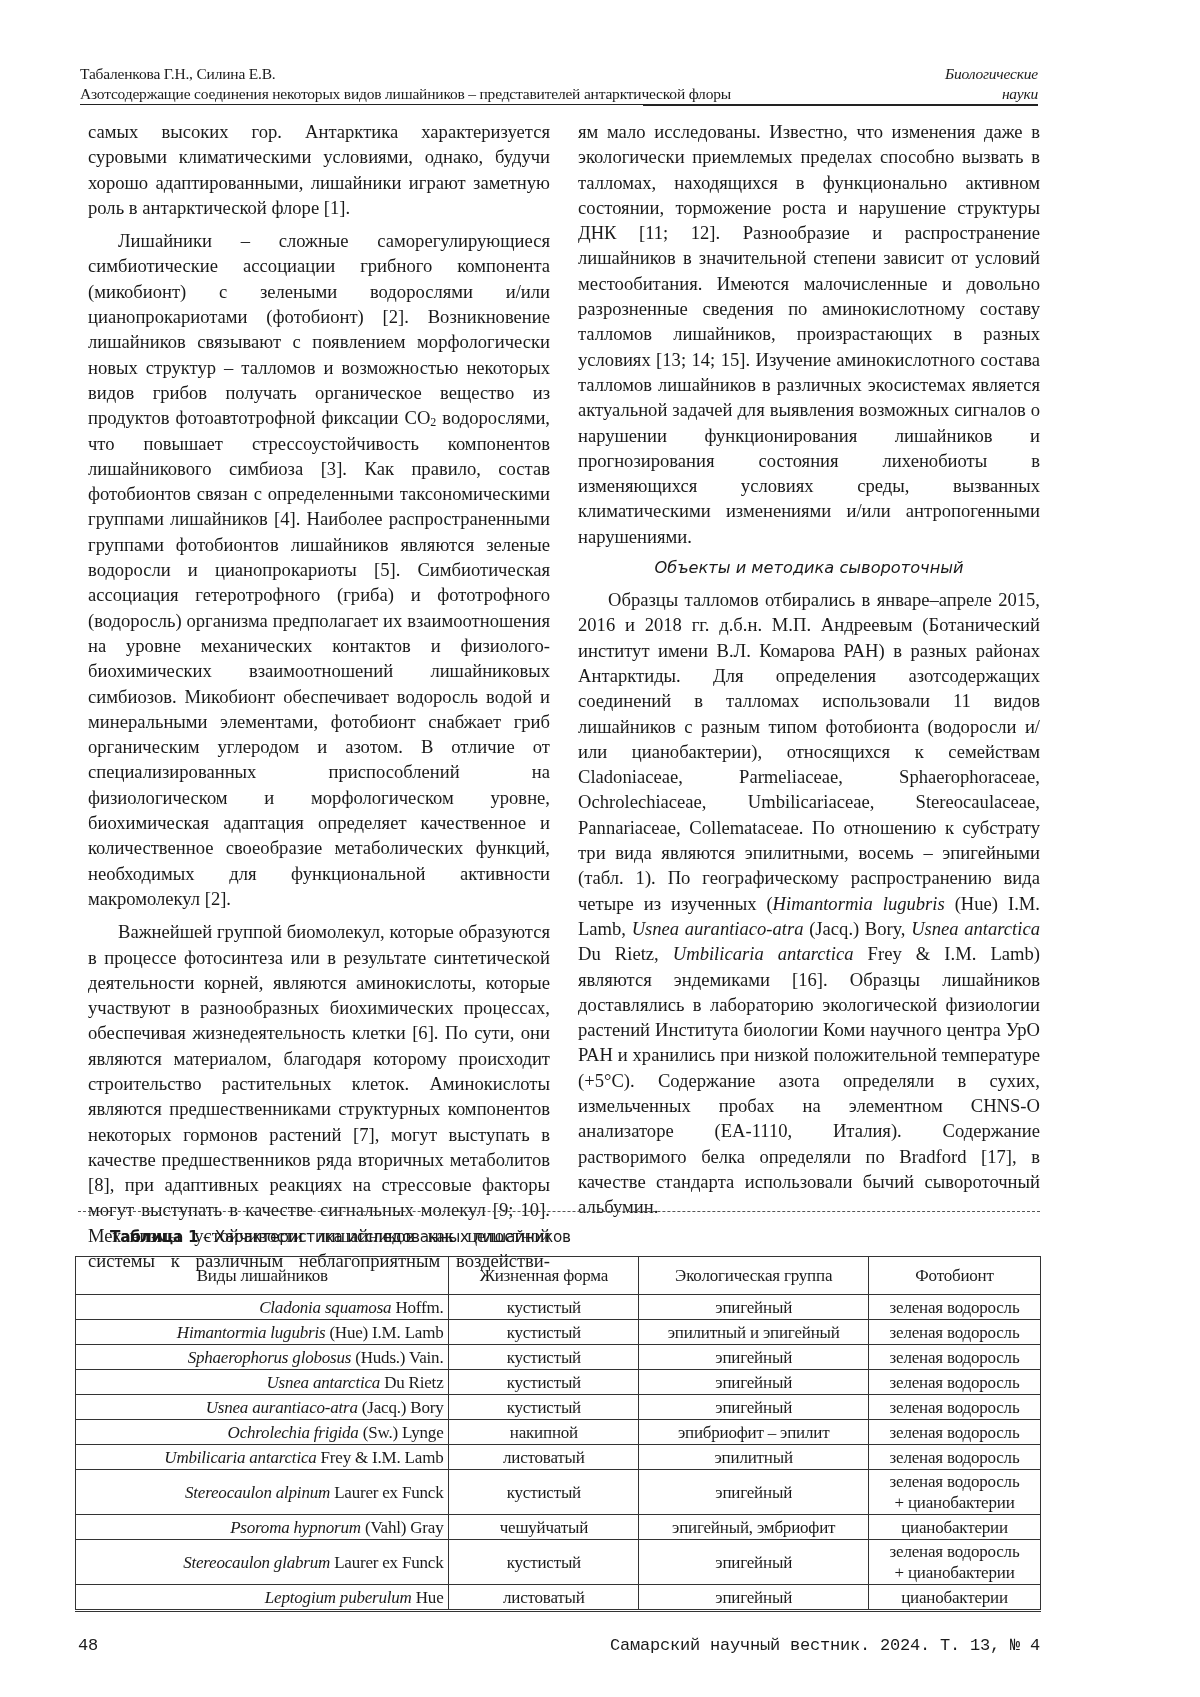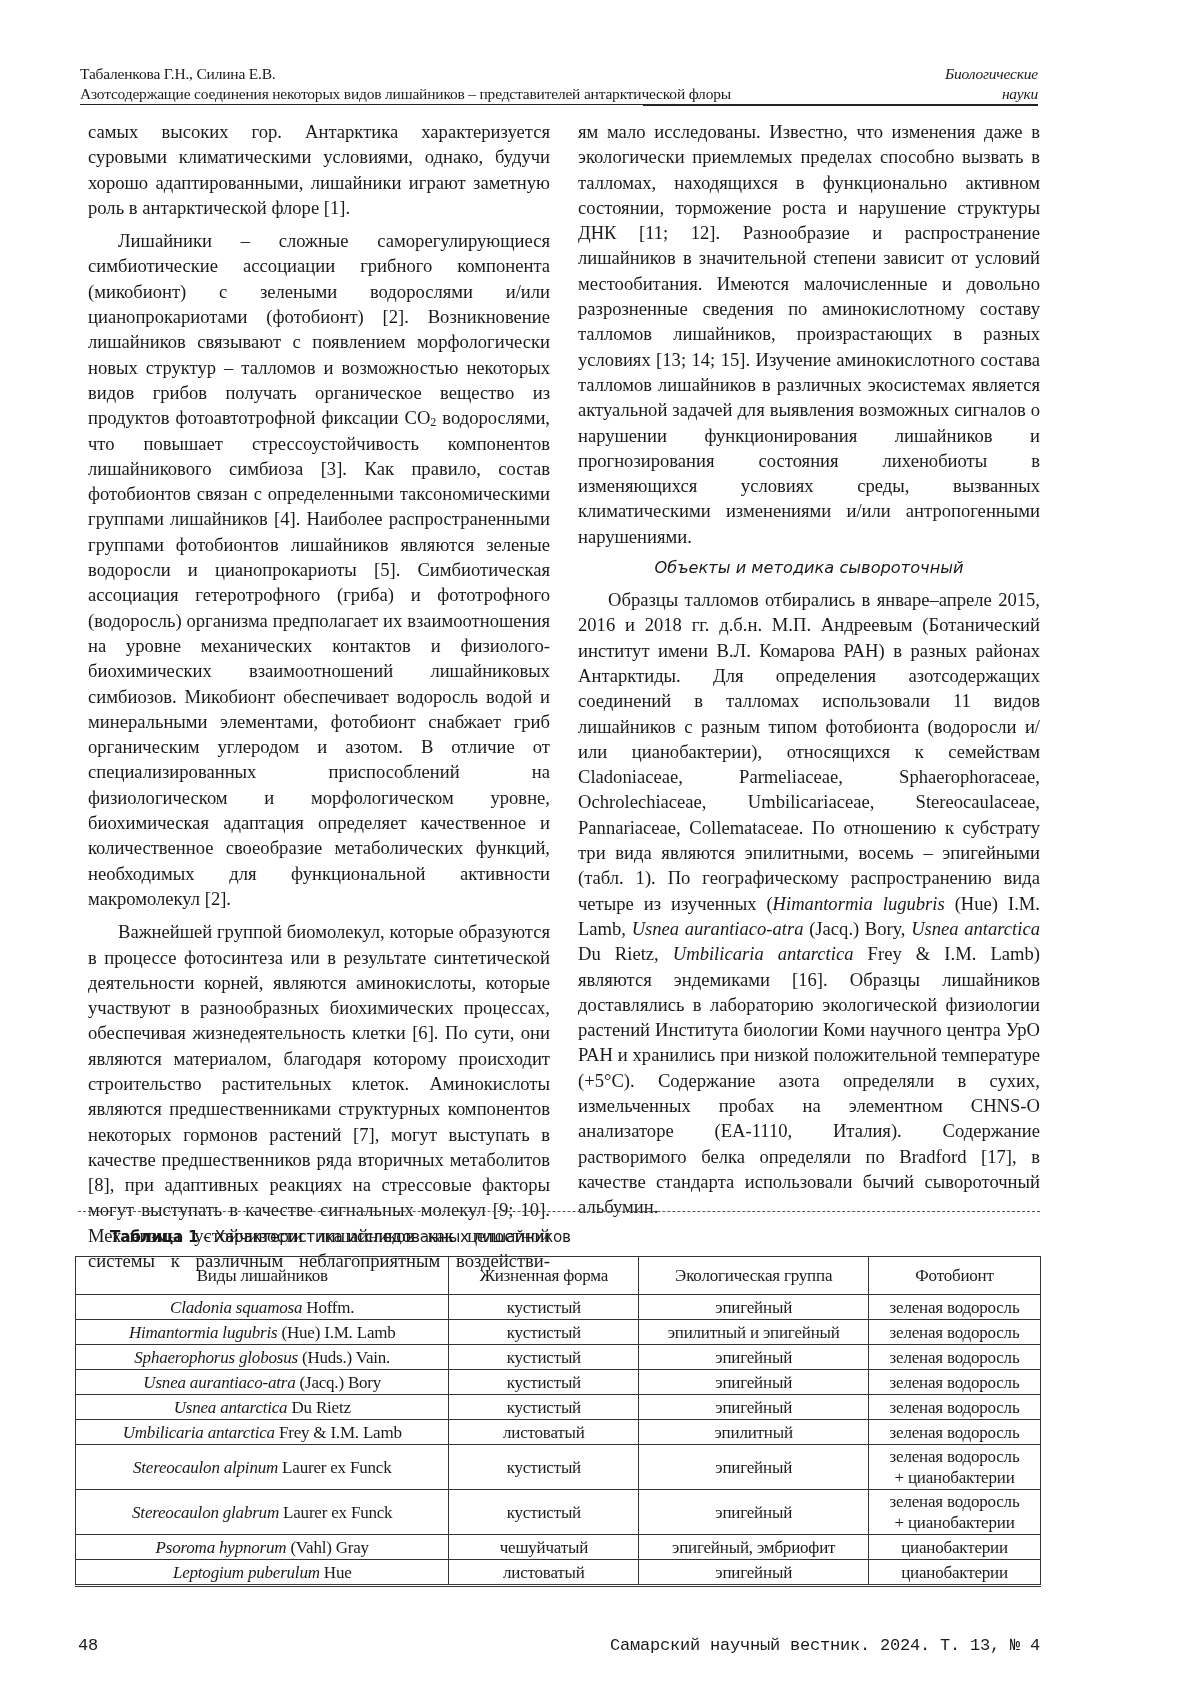--- a/index.html
+++ b/index.html
@@ -26,21 +26,21 @@
 
   .sep { position: absolute; left: 78px; top: 1211px; width: 962px; border-top: 1px dashed #555; }
   .table-caption { position: absolute; left: 110px; top: 1228px; font-family: "DejaVu Sans", sans-serif;
                    font-size: 15.3px; letter-spacing: -0.3px; }
   .table-caption b { font-weight: bold; }
   table.data { position: absolute; left: 75px; top: 1256px; width: 966px; border-collapse: collapse;
                font-family: "Liberation Serif", serif; font-size: 17px; line-height: 21px; letter-spacing: -0.2px; }
   table.data th, table.data td { border: 1.5px solid #333; padding: 1px 5px; }
   table.data th { font-weight: normal; height: 35px; text-align: center; }
   table.data td { height: 22px; text-align: center; }
-  table.data td.species { text-align: center; }
+  table.data td.species { text-align: right; }
   table.data td.tall { height: 42px; }
   table.data col.c1 { width: 374px; }
   table.data col.c2 { width: 190px; }
   table.data col.c3 { width: 230px; }
   table.data col.c4 { width: 172px; }
   table.data tr:last-child td { border-bottom: 3px double #333; }
 
   .footer { position: absolute; left: 78px; top: 1636px; width: 962px; display: flex; justify-content: space-between;
             font-family: Liberation Mono, monospace; font-size: 17px; letter-spacing: -0.2px; }
 </style>
@@ -109,31 +109,39 @@
       </tr>
       <tr>
         <td class="species"><i>Sphaerophorus globosus</i><span> (Huds.) Vain.</span></td>
         <td class="">кустистый</td>
         <td class="">эпигейный</td>
         <td class="">
           <div>зеленая водоросль</div>
         </td>
       </tr>
       <tr>
+        <td class="species"><i>Usnea antarctica</i><span> Du Rietz</span></td>
+        <td class="">кустистый</td>
+        <td class="">эпигейный</td>
+        <td class="">
+          <div>зеленая водоросль</div>
+        </td>
+      </tr>
+      <tr>
         <td class="species"><i>Usnea aurantiaco-atra</i><span> (Jacq.) Bory</span></td>
         <td class="">кустистый</td>
         <td class="">эпигейный</td>
         <td class="">
           <div>зеленая водоросль</div>
         </td>
       </tr>
       <tr>
-        <td class="species"><i>Usnea antarctica</i><span> Du Rietz</span></td>
-        <td class="">кустистый</td>
-        <td class="">эпигейный</td>
+        <td class="species"><i>Ochrolechia frigida</i><span> (Sw.) Lynge</span></td>
+        <td class="">накипной</td>
+        <td class="">эпибриофит – эпилит</td>
         <td class="">
           <div>зеленая водоросль</div>
         </td>
       </tr>
       <tr>
         <td class="species"><i>Umbilicaria antarctica</i><span> Frey &amp; I.M. Lamb</span></td>
         <td class="">листоватый</td>
         <td class="">эпилитный</td>
         <td class="">
           <div>зеленая водоросль</div>
@@ -142,34 +150,34 @@
       <tr>
         <td class="species tall"><i>Stereocaulon alpinum</i><span> Laurer ex Funck</span></td>
         <td class=" tall">кустистый</td>
         <td class=" tall">эпигейный</td>
         <td class=" tall">
           <div>зеленая водоросль</div>
           <div>+ цианобактерии</div>
         </td>
       </tr>
       <tr>
+        <td class="species"><i>Psoroma hypnorum</i><span> (Vahl) Gray</span></td>
+        <td class="">чешуйчатый</td>
+        <td class="">эпигейный, эмбриофит</td>
+        <td class="">
+          <div>цианобактерии</div>
+        </td>
+      </tr>
+      <tr>
         <td class="species tall"><i>Stereocaulon glabrum</i><span> Laurer ex Funck</span></td>
         <td class=" tall">кустистый</td>
         <td class=" tall">эпигейный</td>
         <td class=" tall">
           <div>зеленая водоросль</div>
           <div>+ цианобактерии</div>
-        </td>
-      </tr>
-      <tr>
-        <td class="species"><i>Psoroma hypnorum</i><span> (Vahl) Gray</span></td>
-        <td class="">чешуйчатый</td>
-        <td class="">эпигейный, эмбриофит</td>
-        <td class="">
-          <div>цианобактерии</div>
         </td>
       </tr>
       <tr>
         <td class="species"><i>Leptogium puberulum</i><span> Hue</span></td>
         <td class="">листоватый</td>
         <td class="">эпигейный</td>
         <td class="">
           <div>цианобактерии</div>
         </td>
       </tr>

